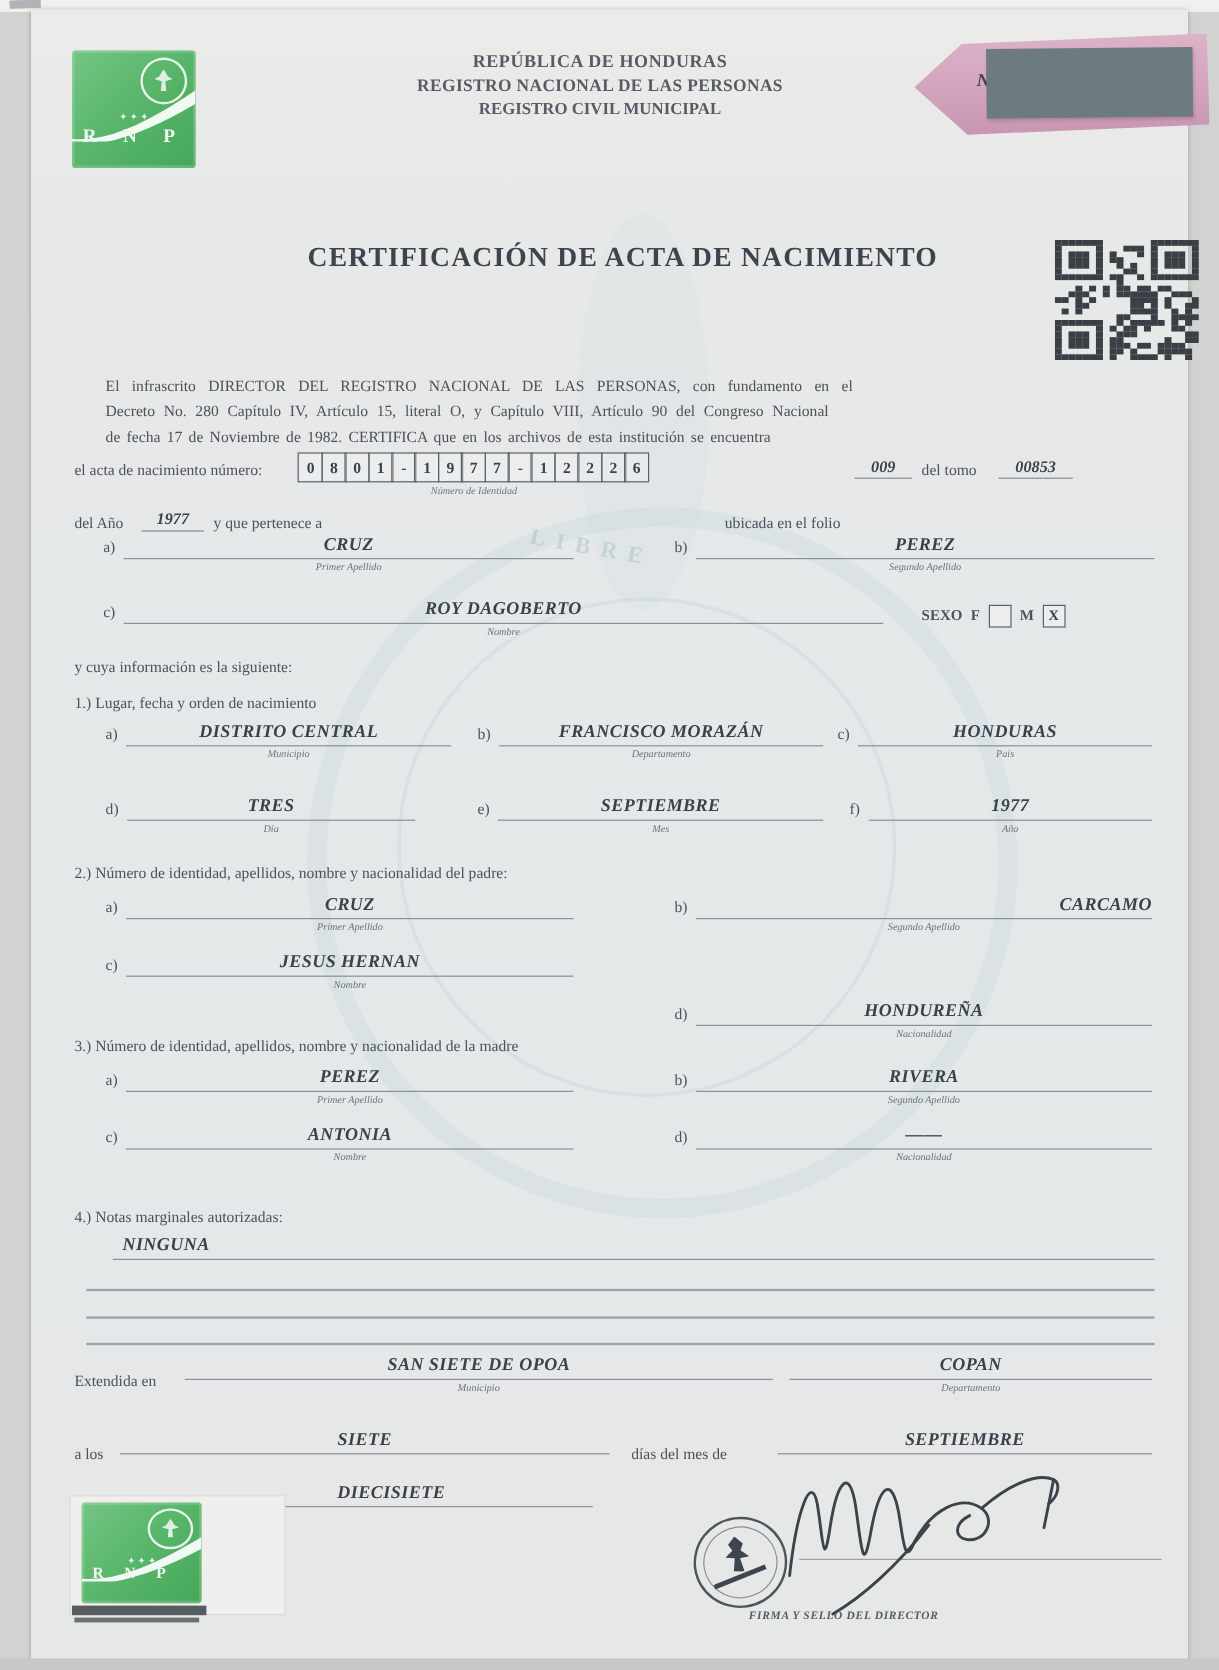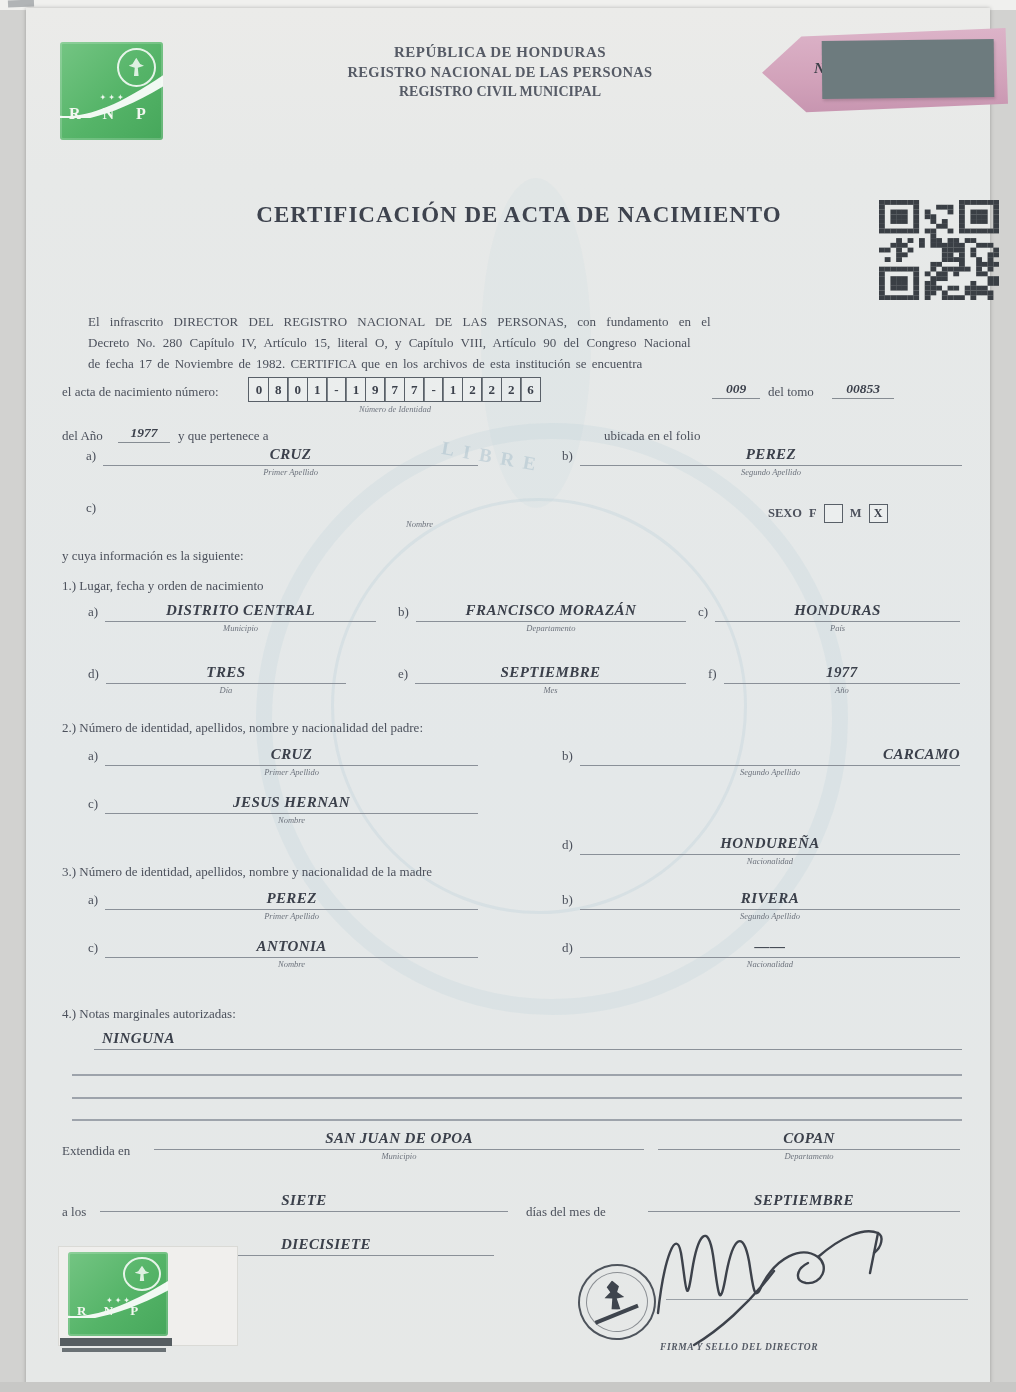--- a/index.html
+++ b/index.html
@@ -91,21 +91,21 @@
 
   .seal{position:absolute;left:552px;top:1256px;width:74px;height:72px;border:2.5px solid #4e545c;
         border-radius:50%;transform:rotate(-8deg);}
   .seal .ring{position:absolute;left:6px;top:6px;right:6px;bottom:6px;border:1px solid rgba(78,84,92,.6);border-radius:50%;}
   .seal .core{position:absolute;left:24px;top:14px;width:22px;height:30px;background:#3f454e;
         clip-path:polygon(50% 0,78% 22%,66% 40%,95% 60%,60% 62%,70% 100%,30% 95%,40% 60%,5% 55%,35% 38%,22% 20%);}
   .seal .bar{position:absolute;left:12px;top:46px;width:46px;height:4px;background:#3f454e;transform:rotate(-14deg);}
   .sig-line{position:absolute;left:640px;top:1291px;width:302px;border-top:1.5px solid #9aa0a6;}
   .sig{position:absolute;left:600px;top:1205px;width:290px;height:135px;}
   .firma-cap{position:absolute;left:598px;top:1334px;font:700 italic 9.5px "Liberation Serif",serif;
-             color:#555b66;letter-spacing:.6px;margin-left:36px;}
+             color:#555b66;letter-spacing:.6px;}
 
   .logo-card{position:absolute;left:58px;top:1246px;width:178px;height:98px;background:#f0efed;
              border:1px solid #dadad6;}
   .botstrip{position:absolute;left:0;bottom:0;width:1016px;height:10px;background:#c8c8c6;}
 </style>
 </head>
 <body>
 
 <div class="canvas">
   <div class="topstrip"></div>
@@ -403,20 +403,21 @@
     <div class="fblock" style="left:536px;top:438px;width:400px;">
       <span class="lbl">b)</span>
       <span class="col">
           <span class="val" style="display:block;">PEREZ</span>
       <span class="cap" style="display:block;">Segundo Apellido</span>
         </span>
     </div>
     <div class="fblock" style="left:60px;top:492px;width:650px;">
       <span class="lbl">c)</span>
       <span class="col">
+          <span class="val" style="display:block;">ROY DAGOBERTO</span>
       <span class="cap" style="display:block;">Nombre</span>
         </span>
     </div>
     <div class="sexgrp" style="left:742px;top:496px;">
       <span>SEXO</span>
       <span>F</span>
       <span class="chk"></span>
       <span>M</span>
       <span class="chk">X</span>
     </div>
@@ -533,21 +534,21 @@
           <span class="val leftal" style="display:block;">NINGUNA</span>
         </span>
     </div>
     <div class="eline" style="left:46px;top:1066px;width:890px;"></div>
     <div class="eline" style="left:46px;top:1089px;width:890px;"></div>
     <div class="eline" style="left:46px;top:1111px;width:890px;"></div>
 
     <div class="row" style="left:36px;top:1135px;">Extendida en</div>
     <div class="fblock nocap" style="left:128px;top:1122px;width:490px;">
       <span class="col">
-          <span class="val" style="display:block;">SAN JUAN DE OPOA</span>
+          <span class="val" style="display:block;">SAN SIETE DE OPOA</span>
       <span class="cap" style="display:block;">Municipio</span>
         </span>
     </div>
     <div class="fblock nocap" style="left:632px;top:1122px;width:302px;">
       <span class="col">
           <span class="val" style="display:block;">COPAN</span>
       <span class="cap" style="display:block;">Departamento</span>
         </span>
     </div>
 

